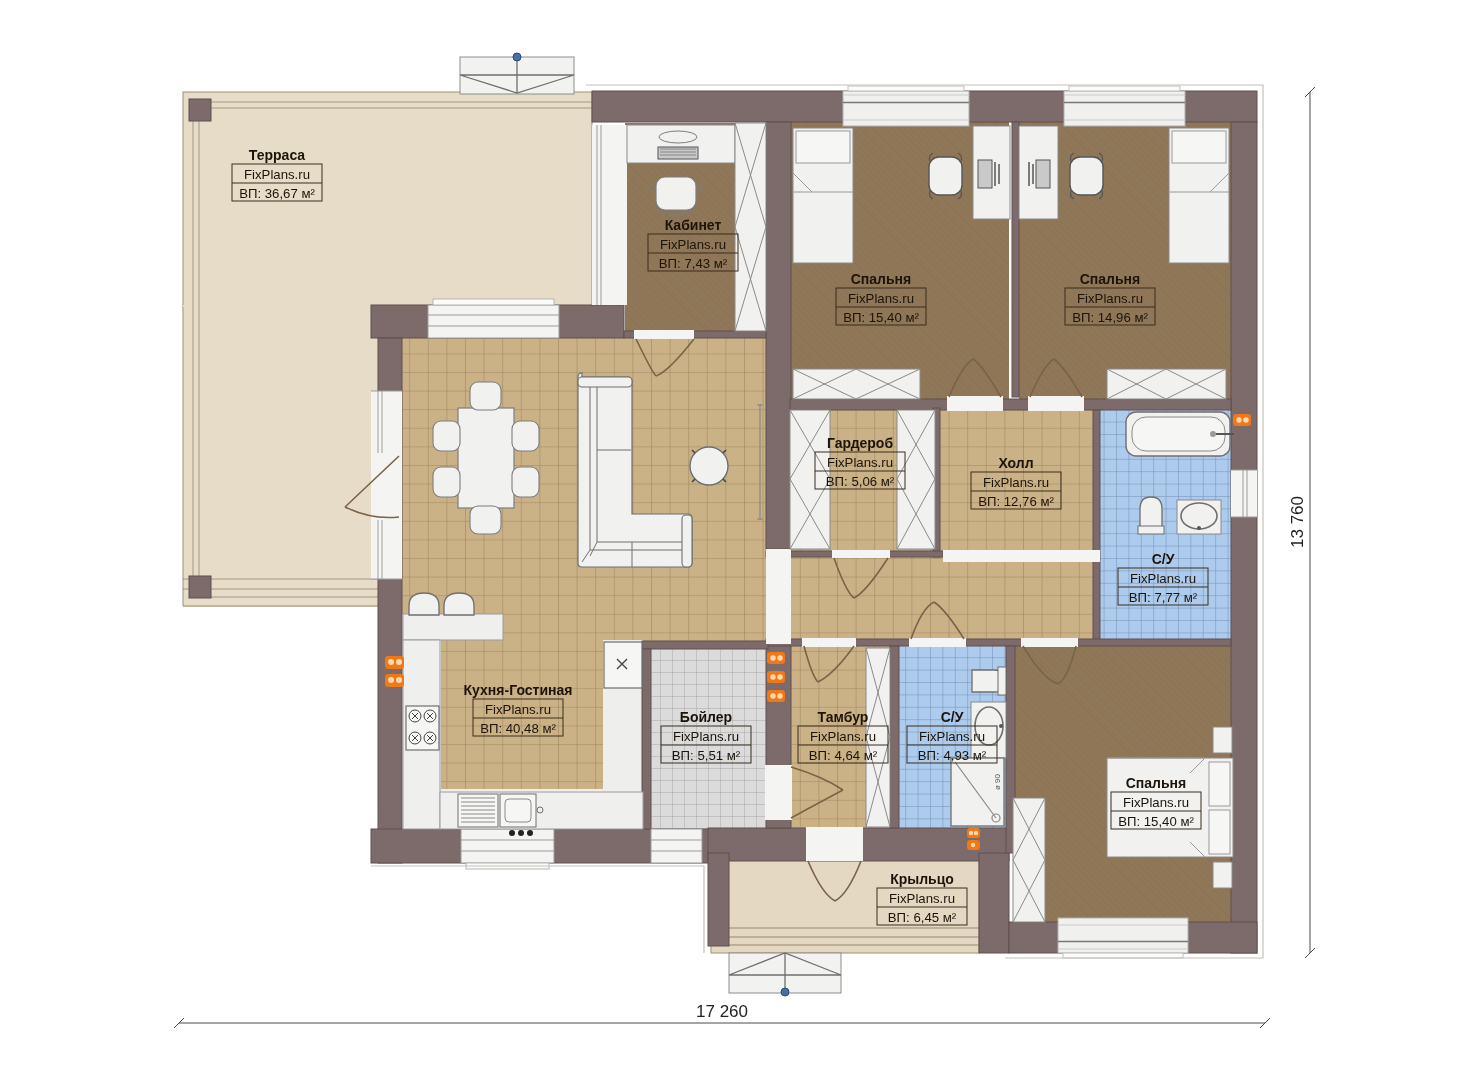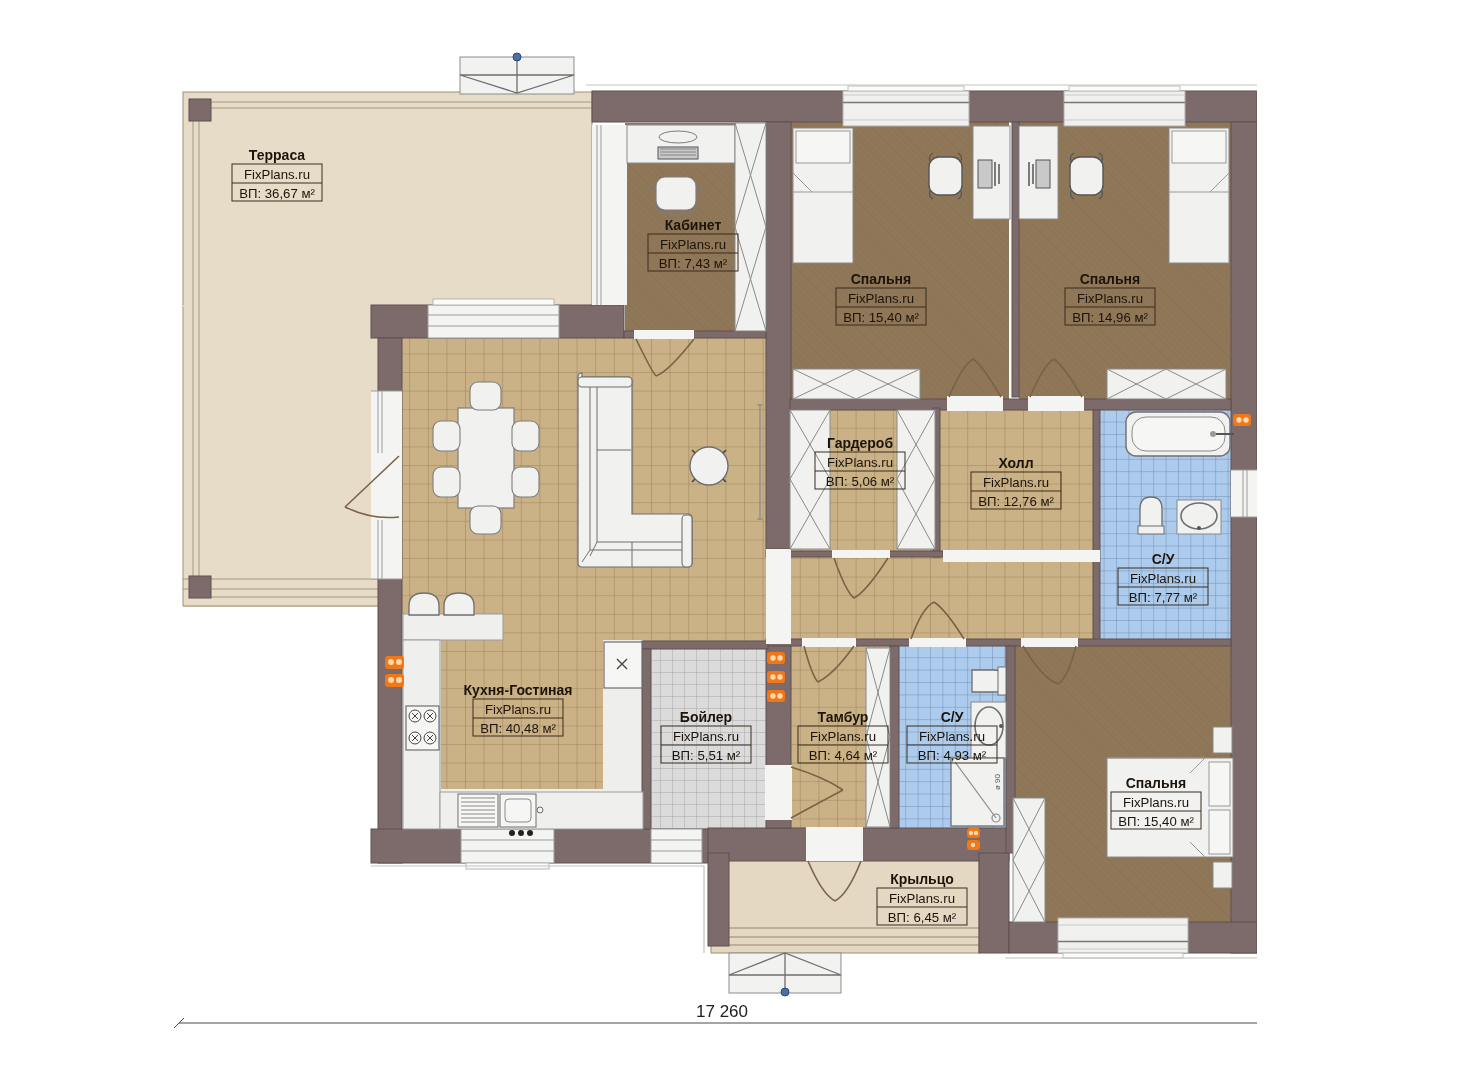--- a/index.html
+++ b/index.html
@@ -1,16 +1,16 @@
 <!DOCTYPE html>
 <html><head>
 <meta charset="utf-8">
 <style>
   html,body{margin:0;padding:0;background:#ffffff;}
-  #plan{position:relative;width:1257px;height:1080px;background:#e5e5e5;overflow:hidden;}
+  #plan{position:relative;width:1474px;height:1080px;background:#e5e5e5;overflow:hidden;}
   svg text{font-family:"Liberation Sans",sans-serif;}
 </style>
 </head>
 <body>
 <div id="plan">
 <svg width="1474" height="1080" viewBox="0 0 1474 1080">
 <defs>
   <pattern id="ptTan" width="18.6" height="18.6" patternUnits="userSpaceOnUse">
     <rect width="18.6" height="18.6" fill="#cbb286"></rect>
     <path d="M0 0H18.6M0 0V18.6" stroke="rgba(105,88,58,0.5)" stroke-width="1.1" fill="none"></path>

